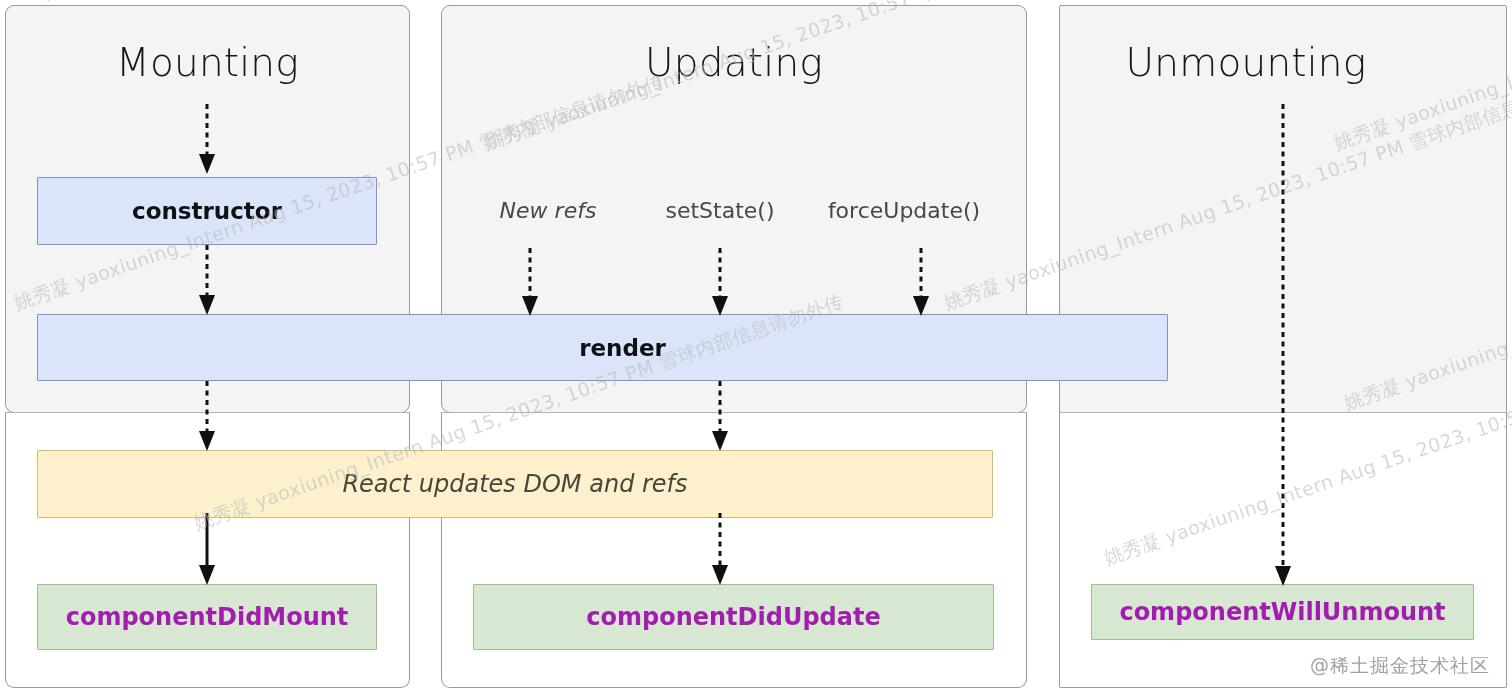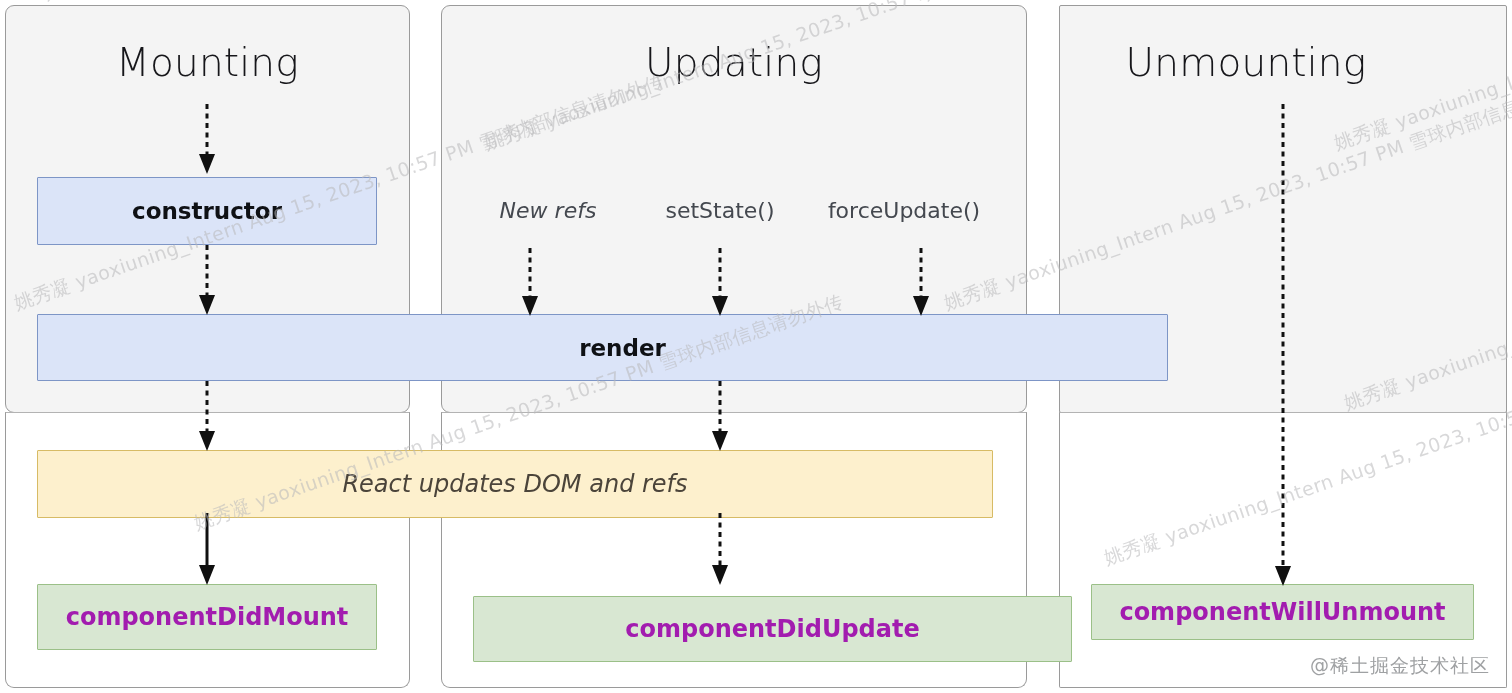--- a/index.html
+++ b/index.html
@@ -238,19 +238,19 @@
   </svg>
 
   <div class="node blue" style="left:37px; top:177px; width:340px; height:68px;">constructor</div>
 
   <div class="node blue" style="left:37px; top:314px; width:1131px; height:67px;padding-left:40px;">render</div>
 
   <div class="node yellow" style="left:37px; top:450px; width:956px; height:68px;">React updates DOM and refs</div>
 
   <div class="node green" style="left:37px; top:584px; width:340px; height:66px;">componentDidMount</div>
 
-  <div class="node green" style="left:473px; top:596px; width:599px; height:66px;">componentDidUpdate</div>
+  <div class="node green" style="left:473px; top:584px; width:521px; height:66px;">componentDidUpdate</div>
 
   <div class="node green" style="left:1091px; top:584px; width:383px; height:56px;">componentWillUnmount</div>
 
   <div id="credit" style="right:22px; bottom:14px;">@稀土掘金技术社区</div>
 
 </div>
 
 </body></html>

